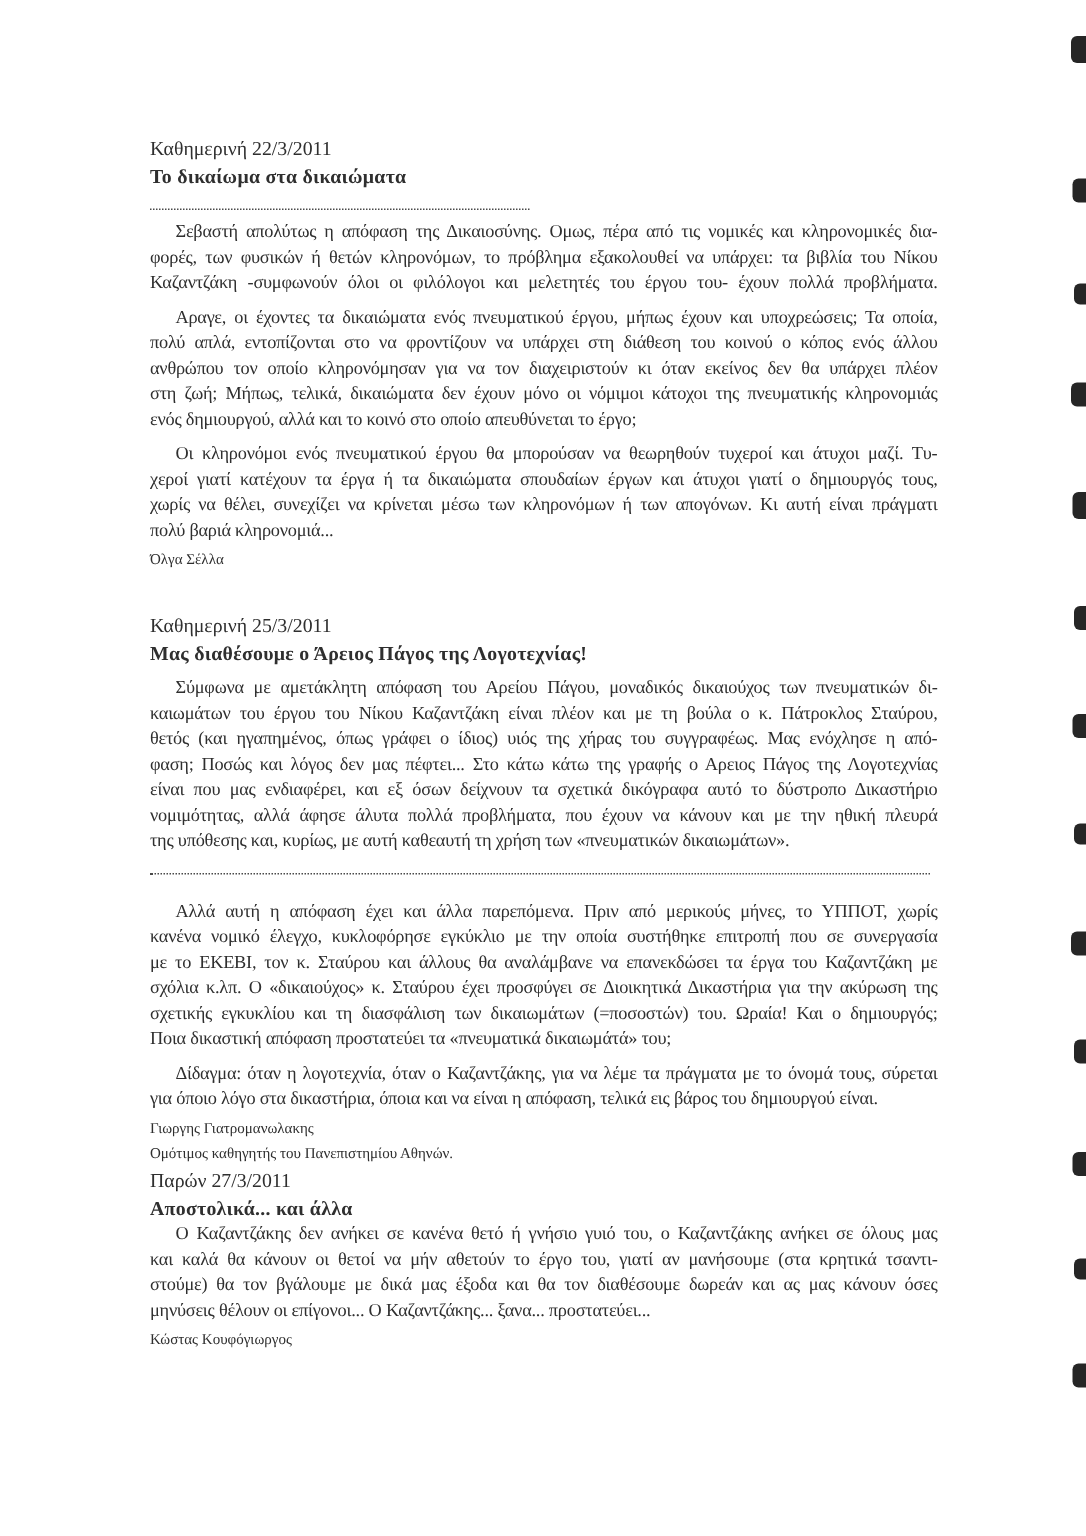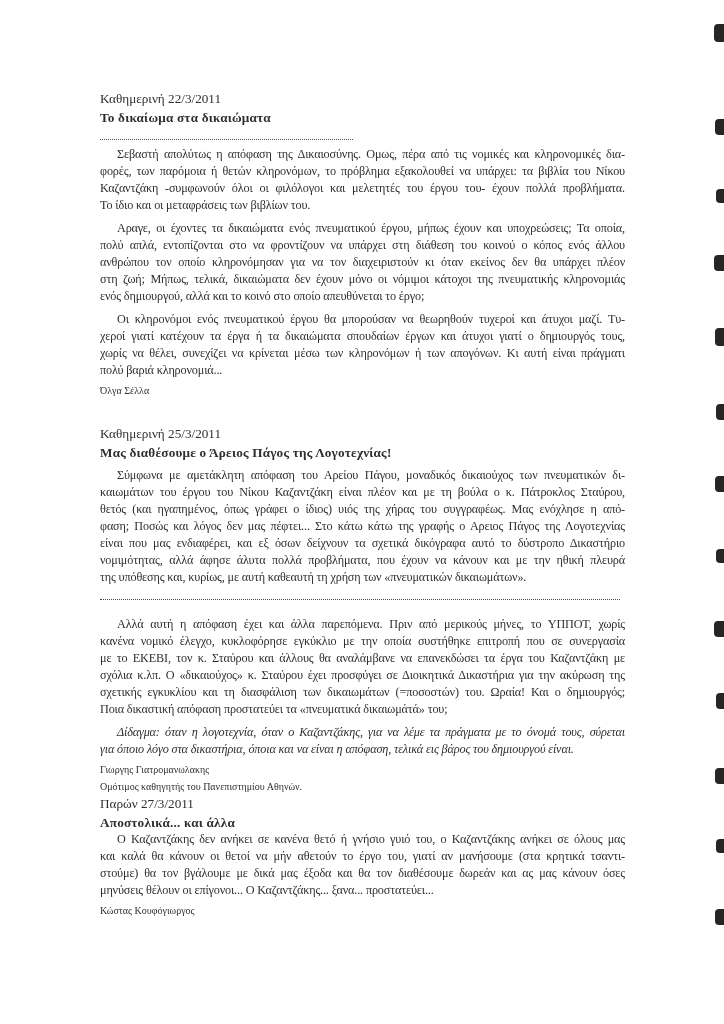--- a/index.html
+++ b/index.html
@@ -31,21 +31,21 @@
     letter-spacing:0.2px;
   }
   .dots{
     border-bottom:1.5px dotted #4a4a4a;
     height:8px;
     margin-top:5px;
   }
   .dots.short{width:253px;}
   .dots.full{width:520px;}
   .para{margin-top:6px;}
-  .para.italic .line{font-style:italic;}
+  .para.italic .line{}
   .line{
     font-size:12.2px;
     line-height:17px;
     letter-spacing:-0.15px;
     text-align:justify;
     text-align-last:justify;
     white-space:nowrap;
   }
   .line.first{padding-left:17px;}
   .line.last{text-align-last:left;}
@@ -68,23 +68,22 @@
 <body>
 
 <div class="page">
   <div class="content" id="articles-root">
       <div>
         <div class="dateline">Καθημερινή 22/3/2011</div>
         <div class="title">Το δικαίωμα στα δικαιώματα</div>
         <div class="dots short"></div>
         <div class="para">
           <div class="line first">Σεβαστή απολύτως η απόφαση της Δικαιοσύνης. Ομως, πέρα από τις νομικές και κληρονομικές δια-</div>
-          <div class="line">φορές, των παρόμοια ή θετών κληρονόμων, το πρόβλημα εξακολουθεί να υπάρχει: τα βιβλία του Νίκου</div>
+          <div class="line">φορές, των φυσικών ή θετών κληρονόμων, το πρόβλημα εξακολουθεί να υπάρχει: τα βιβλία του Νίκου</div>
           <div class="line">Καζαντζάκη -συμφωνούν όλοι οι φιλόλογοι και μελετητές του έργου του- έχουν πολλά προβλήματα.</div>
-          <div class="line last">Το ίδιο και οι μεταφράσεις των βιβλίων του.</div>
         </div>
         <div class="para">
           <div class="line first">Αραγε, οι έχοντες τα δικαιώματα ενός πνευματικού έργου, μήπως έχουν και υποχρεώσεις; Τα οποία,</div>
           <div class="line">πολύ απλά, εντοπίζονται στο να φροντίζουν να υπάρχει στη διάθεση του κοινού ο κόπος ενός άλλου</div>
           <div class="line">ανθρώπου τον οποίο κληρονόμησαν για να τον διαχειριστούν κι όταν εκείνος δεν θα υπάρχει πλέον</div>
           <div class="line">στη ζωή; Μήπως, τελικά, δικαιώματα δεν έχουν μόνο οι νόμιμοι κάτοχοι της πνευματικής κληρονομιάς</div>
           <div class="line last">ενός δημιουργού, αλλά και το κοινό στο οποίο απευθύνεται το έργο;</div>
         </div>
         <div class="para">
           <div class="line first">Οι κληρονόμοι ενός πνευματικού έργου θα μπορούσαν να θεωρηθούν τυχεροί και άτυχοι μαζί. Τυ-</div>

